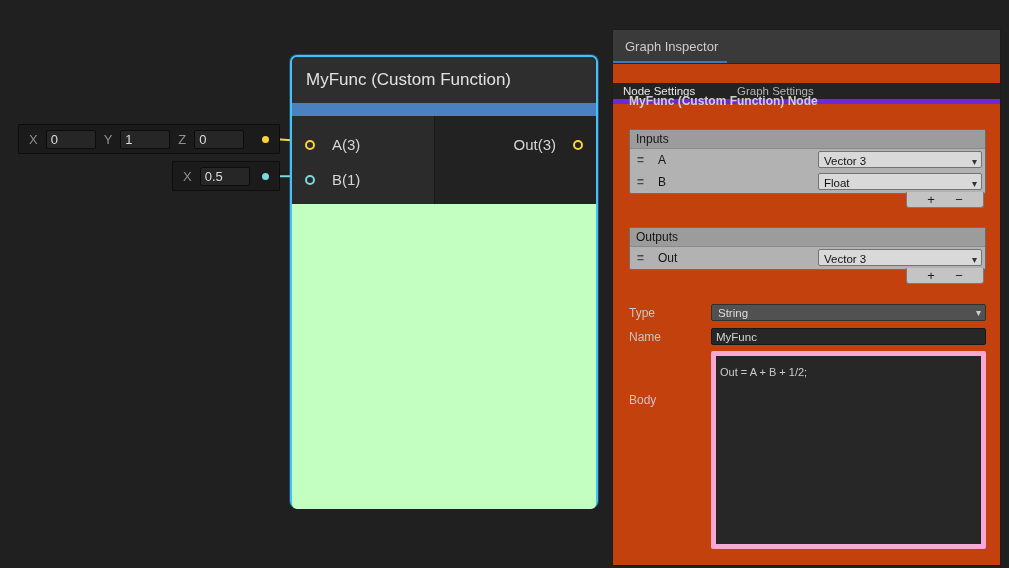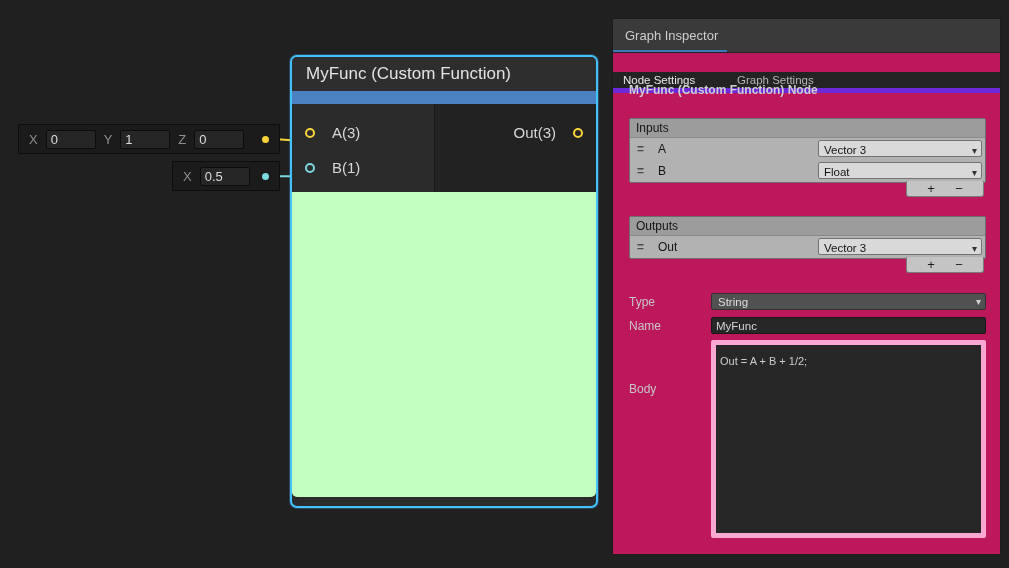--- a/index.html
+++ b/index.html
@@ -18,38 +18,38 @@
   .slot input{width:50px;height:19px;background:#262626;border:1px solid #0c0c0c;
         color:#dcdcdc;font-size:13px;padding:0 4px;border-radius:2px;font-family:inherit;box-sizing:border-box;}
   .dot{width:7px;height:7px;border-radius:50%;margin-left:auto;flex:none;}
   .dot-yellow{background:#f8d33c;}
   .dot-cyan{background:#7bd9e0;}
 
   
   .node{position:absolute;left:290px;top:55px;width:308px;height:453px;box-sizing:border-box;
         border:2px solid #43c1ff;border-radius:7px;background:#2b2b2b;
         box-shadow:0 0 0 1px rgba(67,193,255,.25);}
-  .node-header{height:34px;background:#2e2e2e;border-radius:5px 5px 0 0;display:flex;
+  .node-header{height:46px;background:#2e2e2e;border-radius:5px 5px 0 0;display:flex;
         align-items:center;padding-left:14px;color:#e2e2e2;font-size:17px;}
   .node-accent{height:13px;background:#4b80c1;}
   .node-ports{height:88px;display:flex;}
   .ports-in{width:143px;background:#2b2b2b;border-right:1px solid #191919;
         padding-top:11px;box-sizing:border-box;}
   .ports-out{flex:1;background:#222222;padding-top:11px;box-sizing:border-box;}
   .port-row{height:35px;display:flex;align-items:center;gap:17px;padding-left:13px;}
   .port-row.out{justify-content:flex-end;padding-right:13px;padding-left:0;}
   .port-circle{width:6px;height:6px;border-radius:50%;border:2.5px solid;flex:none;background:transparent;}
   .pc-yellow{border-color:#f8d33c;}
   .pc-cyan{border-color:#7bd9e0;}
   .port-label{color:#d6d6d6;font-size:15px;}
   .node-preview{height:305px;background:#c3ffc0;border-radius:0 0 5px 5px;}
 
   
-  .inspector{position:absolute;left:612px;top:18px;width:389px;height:537px;
-        background:#be185d;border:1px solid #1c1c1c;box-sizing:border-box;}
+  .inspector{position:absolute;left:612px;top:29px;width:389px;height:537px;
+        background:#c2410c;border:1px solid #1c1c1c;box-sizing:border-box;}
   .insp-title{height:33px;background:#3a3a3a;border-bottom:1px solid #262626;display:flex;
         align-items:center;padding-left:12px;color:#cccccc;font-size:13px;}
   .tab-indicator{position:absolute;left:0;top:31px;width:114px;height:2px;background:#3a79bb;}
   .tabs{position:absolute;left:0;top:33px;width:100%;height:21px;background:#232323;
         border-bottom:5px solid #6d28d9;display:flex;box-sizing:border-box;margin-top:20px;}
   .tab{font-size:11.5px;display:flex;align-items:center;padding:0 10px;color:#b5b5b5;cursor:default;}
   .tab.active{color:#e9e9e9;width:114px;box-sizing:border-box;}
   .heading{position:absolute;left:16px;top:64px;font-size:12px;font-weight:bold;color:#cfcfcf;}
 
   .rlist{position:absolute;left:16px;width:357px;background:#b2b2b2;border:1px solid #6d6d6d;

